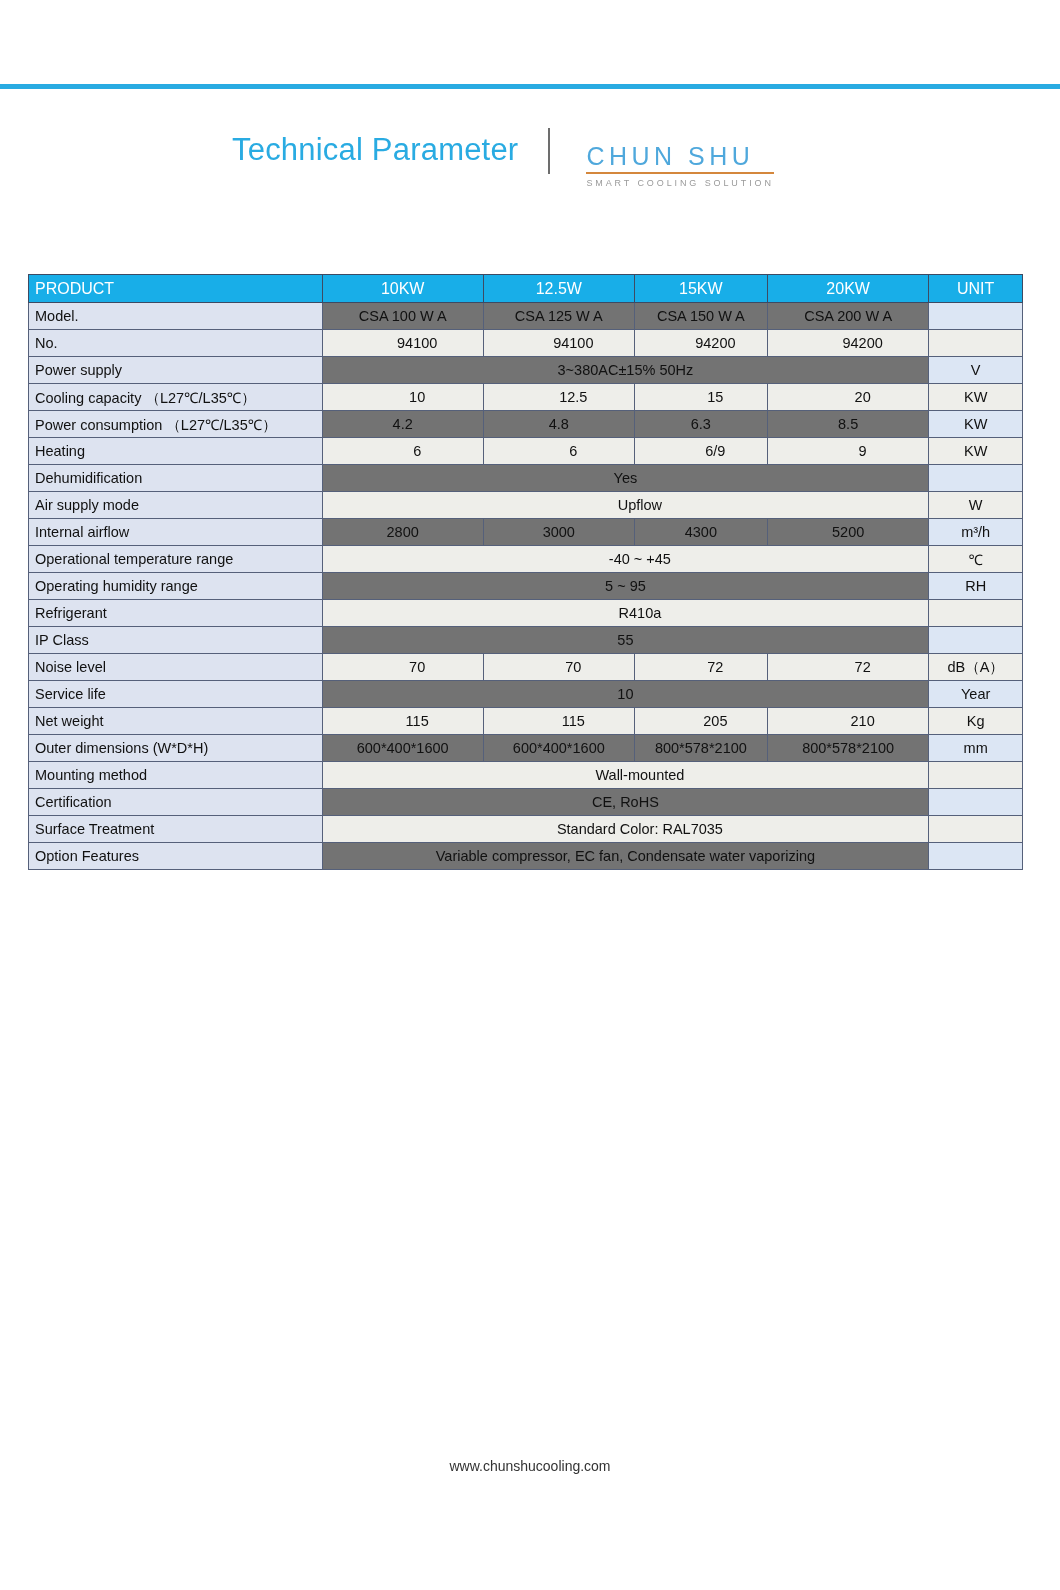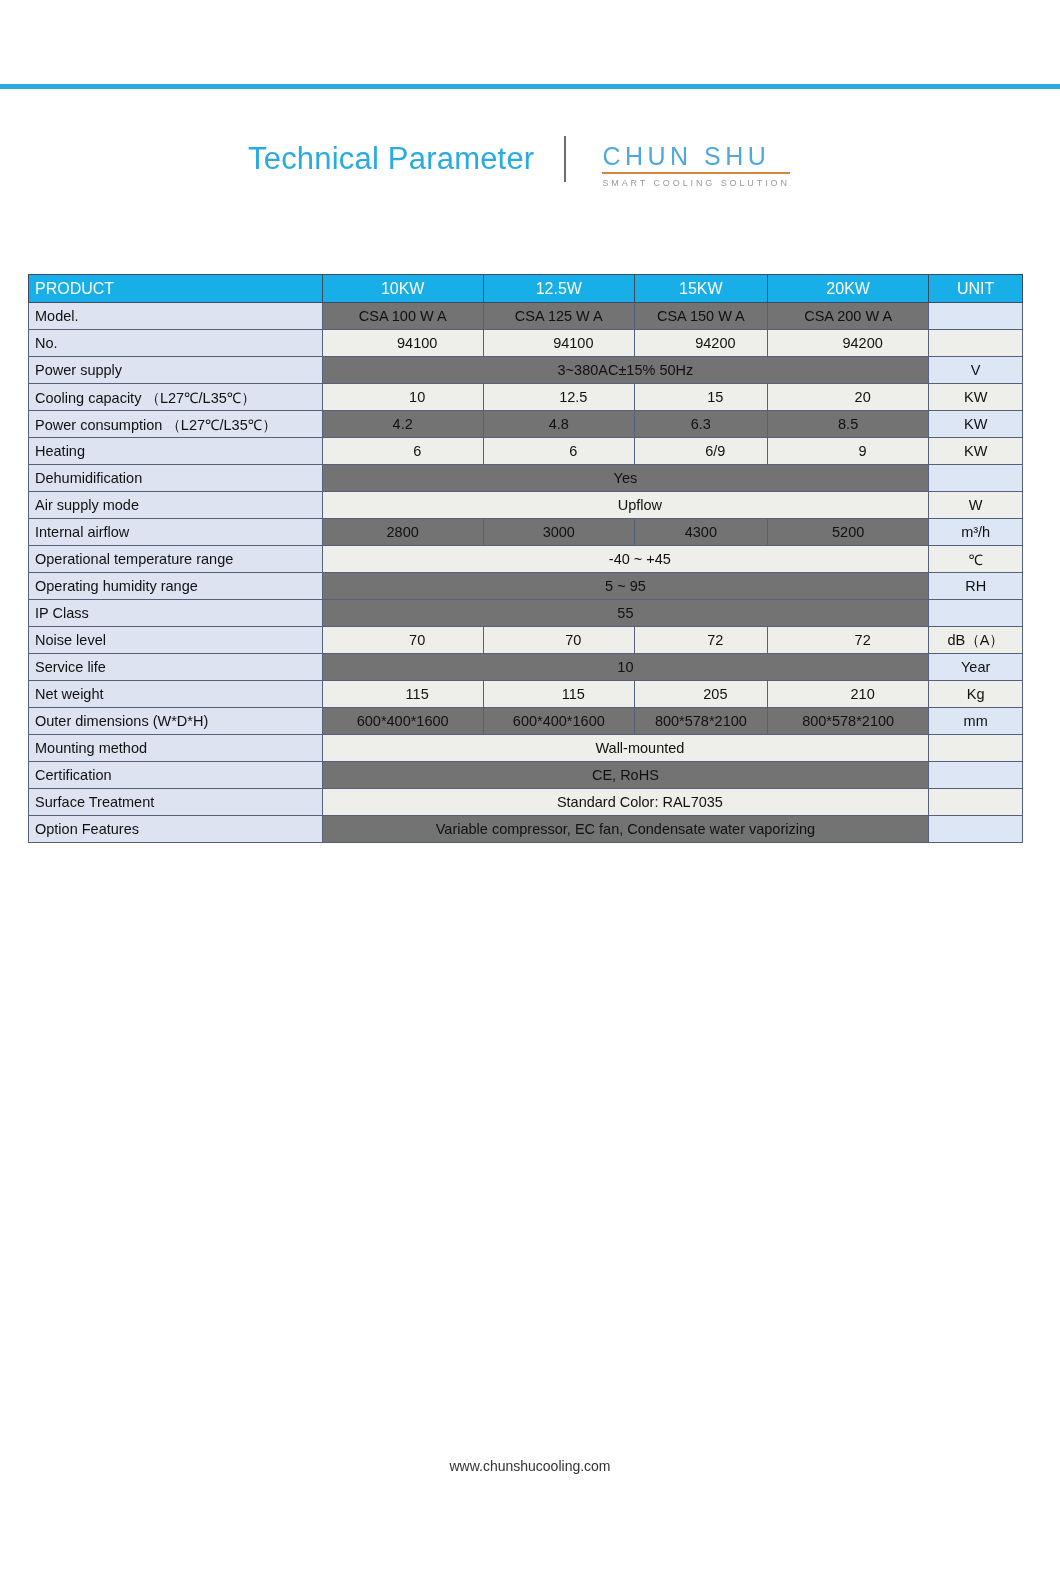--- a/index.html
+++ b/index.html
@@ -29,24 +29,24 @@
   
   .page-header {
     position: absolute;
     left: 0;
     top: 128px;
     width: 1060px;
     height: 72px;
   }
   .header-inner {
     position: absolute;
-    left: 248px;
+    left: 232px;
     top: 0;
     display: flex;
-    align-items: center;
+    align-items: flex-start;
   }
   .page-title {
     font-size: 31px;
     color: #29ABE2;
     font-family: "Liberation Sans", sans-serif;
     line-height: 44px;
     white-space: nowrap;
     letter-spacing: 0.2px;
   }
   .title-divider {
@@ -257,20 +257,25 @@
           <td class="label">Operational temperature range</td>
           <td class="val alt" colspan="4">-40 ~ +45</td>
           <td class="unit alt">℃</td>
         </tr>
         <tr>
           <td class="label">Operating humidity range</td>
           <td class="val" colspan="4">5 ~ 95</td>
           <td class="unit">RH</td>
         </tr>
         <tr>
+          <td class="label">Refrigerant</td>
+          <td class="val alt" colspan="4">R410a</td>
+          <td class="unit alt"></td>
+        </tr>
+        <tr>
           <td class="label">IP Class</td>
           <td class="val" colspan="4">55</td>
           <td class="unit"></td>
         </tr>
         <tr>
           <td class="label">Noise level</td>
           <td class="val alt">70</td>
           <td class="val alt">70</td>
           <td class="val alt">72</td>
           <td class="val alt">72</td>

